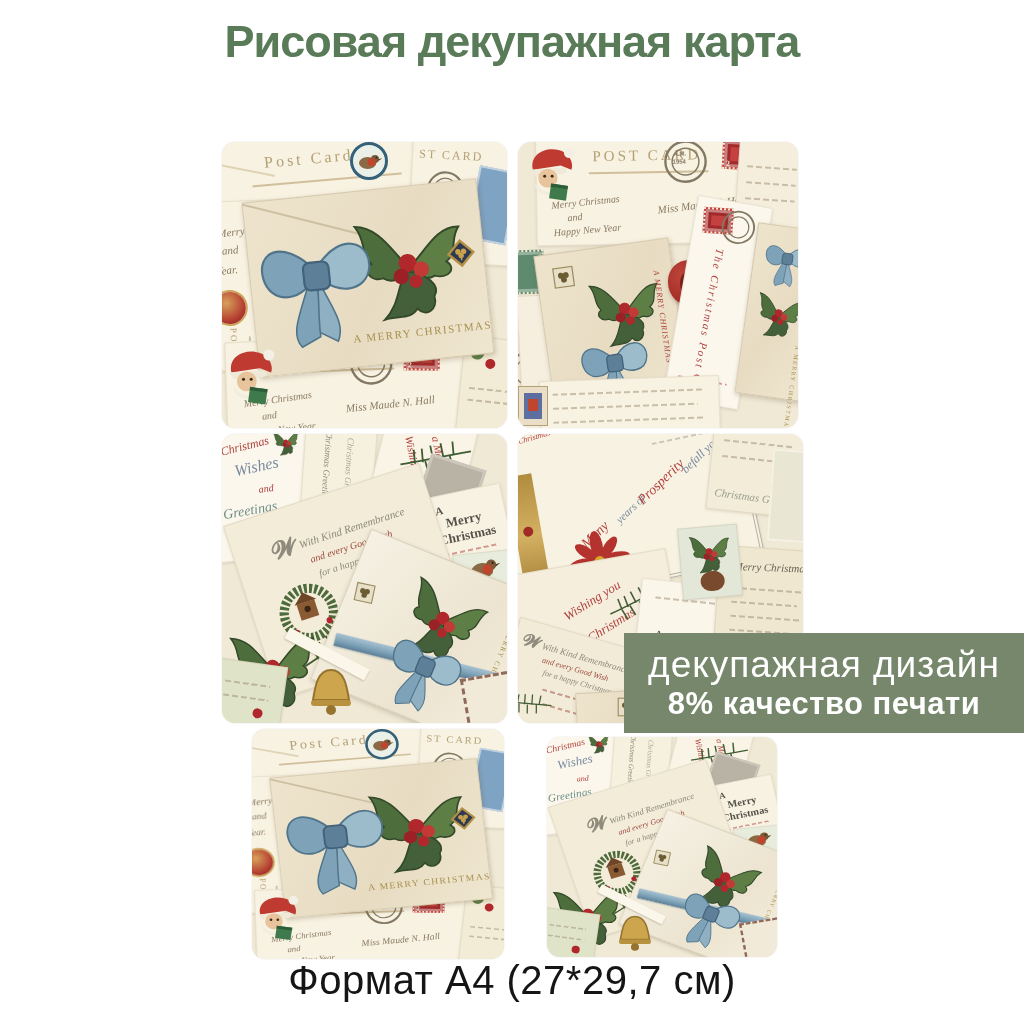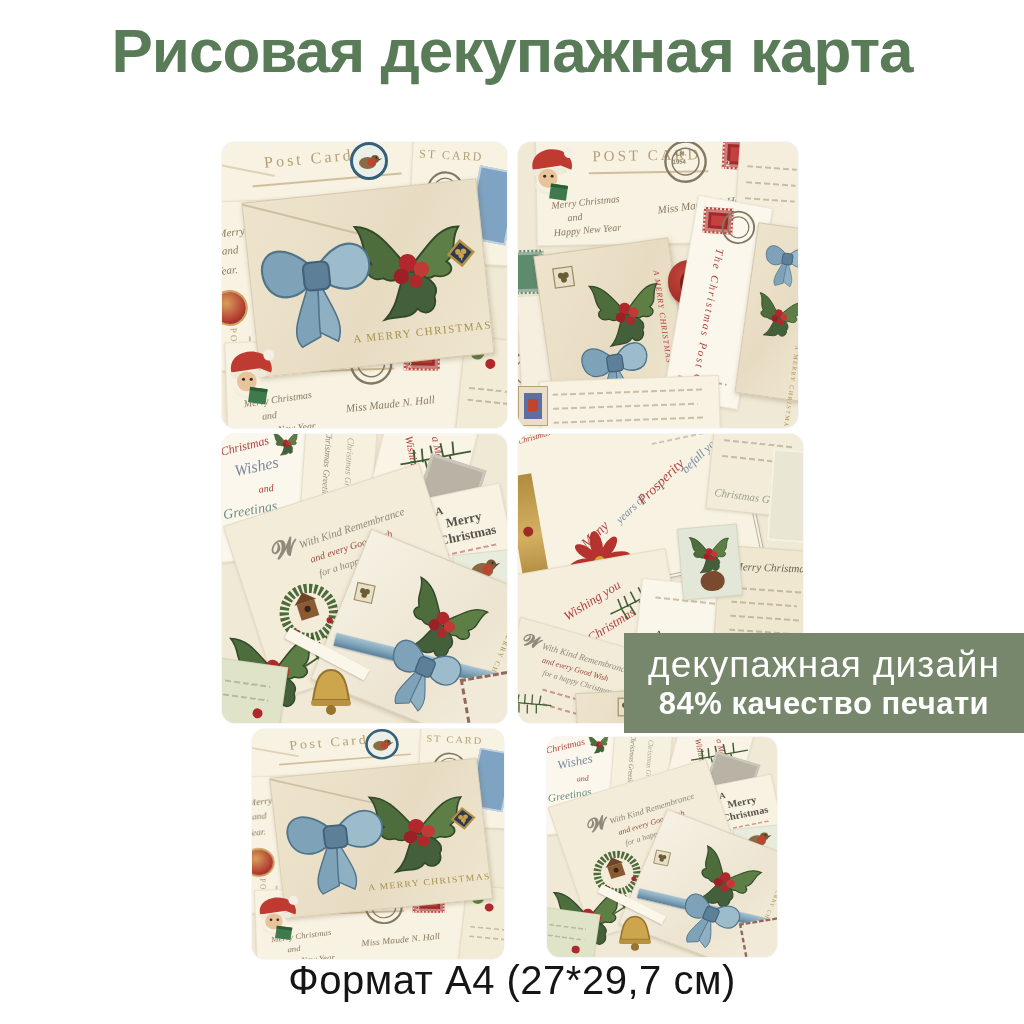--- a/index.html
+++ b/index.html
@@ -1,21 +1,21 @@
 <!DOCTYPE html>
 <html><head>
 <meta charset="utf-8">
 <style>
   html,body{margin:0;padding:0;}
   body{width:1024px;height:1024px;background:#fff;font-family:"Liberation Sans",sans-serif;overflow:hidden;}
   .canvas{position:relative;width:1024px;height:1024px;background:#fff;}
 
   
   .hdr{position:absolute;left:0;top:18px;width:1024px;text-align:center;}
-  .hdr h1{margin:0;font-size:62px;font-weight:bold;letter-spacing:-1px;color:#597b58;line-height:1.05;}
+  .hdr h1{margin:0;font-size:45px;font-weight:bold;letter-spacing:-1px;color:#597b58;line-height:1.05;}
   .hdr .sub{font-size:42px;font-weight:400;color:#5a7a58;letter-spacing:1px;line-height:1.0;margin-top:2px;}
 
   
   .badge{position:absolute;left:624px;top:633px;width:400px;height:100px;background:#76876b;color:#fff;
          display:flex;flex-direction:column;align-items:center;justify-content:center;z-index:40;}
   .badge .b1{font-size:37px;font-weight:400;letter-spacing:1px;line-height:1.1;}
   .badge .b2{font-size:31px;font-weight:bold;letter-spacing:.5px;line-height:1.15;}
 
   
   .fmt{position:absolute;left:0;top:958px;width:1024px;text-align:center;font-size:40px;color:#151515;
@@ -661,18 +661,18 @@
         <div class="scr" style="left:8px;top:34px;width:46px;"></div>
         <div style="left:40px;top:44px;width:10px;height:10px;border-radius:50%;background:#b0272c;"></div>
       </div>
       <div style="left:242px;top:240px;width:56px;height:54px;background:#f1ead8;border:3px dashed #8f6a5a;transform:rotate(-10deg);"></div>
     </div>
       </div>
   </div>
 
   <div class="badge">
     <div class="b1">декупажная дизайн</div>
-    <div class="b2">84% качество печати</div>
+    <div class="b2">8% качество печати</div>
   </div>
 
   <div class="fmt">Формат А4 (27*29,7 см)</div>
 
 </div>
 
 </body></html>

